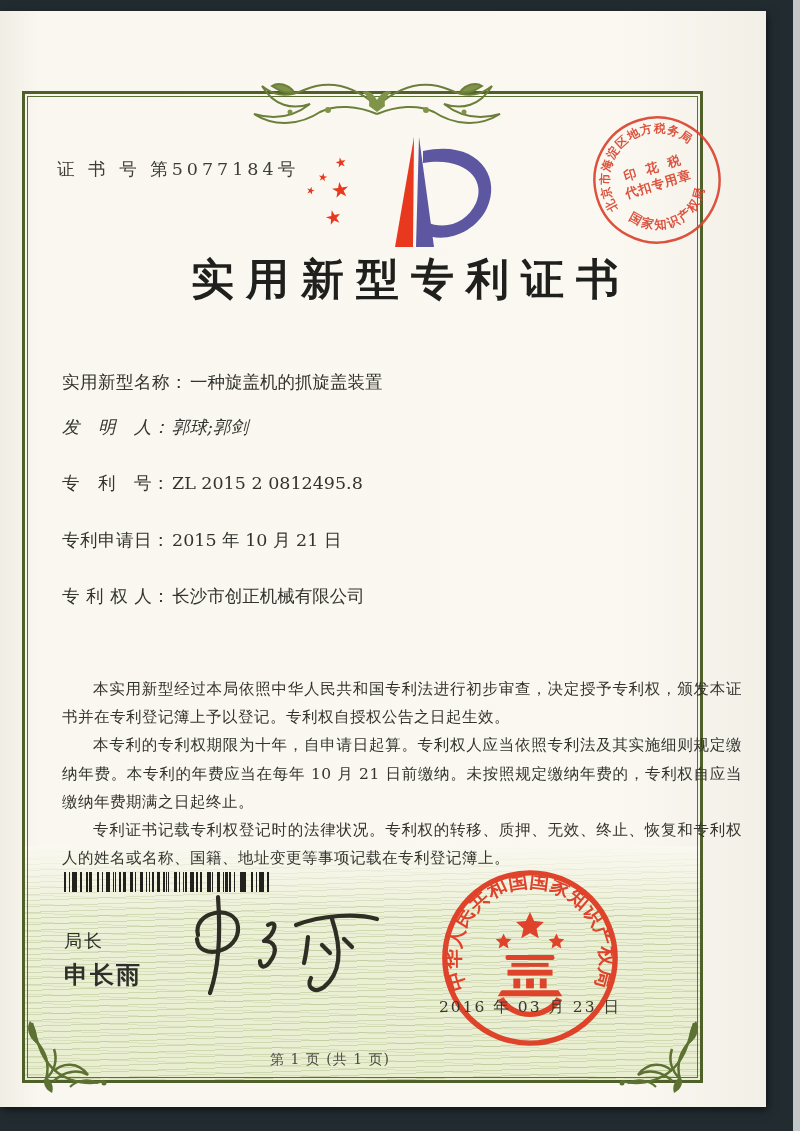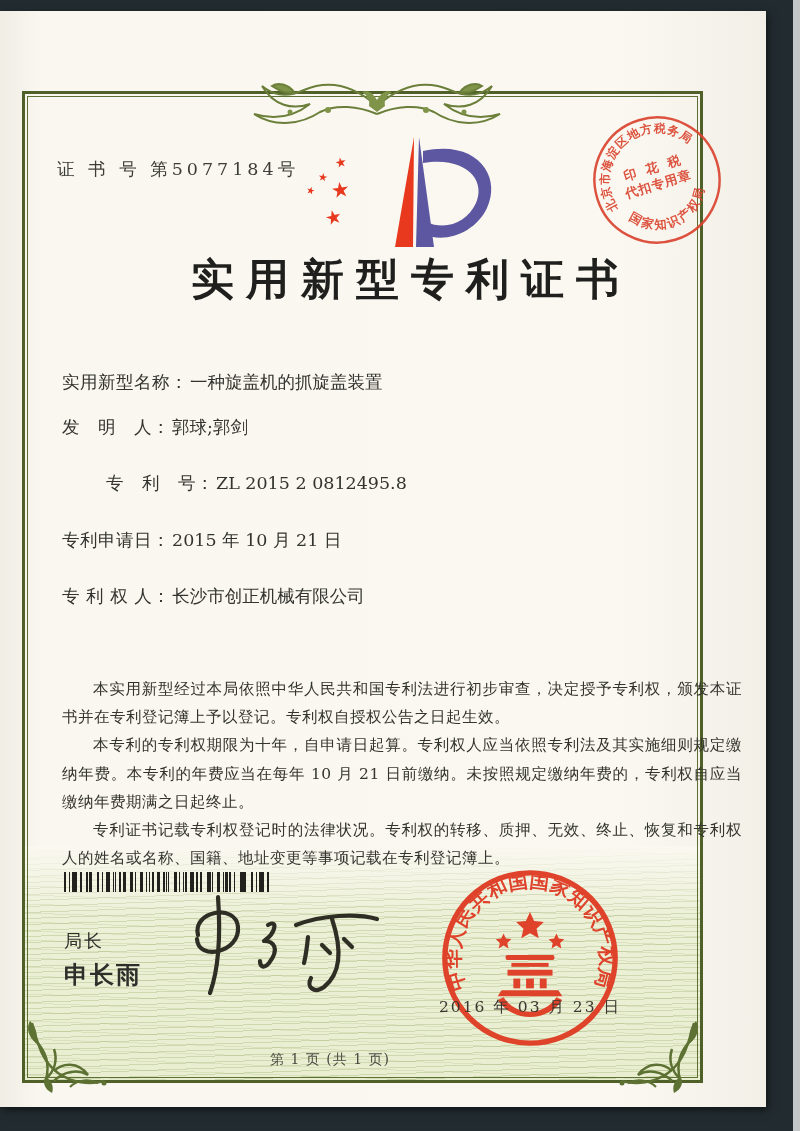--- a/index.html
+++ b/index.html
@@ -52,21 +52,21 @@
   .s5{ left:30px; top:74px; font-size:19px; transform:rotate(-14deg);}
   .title {
     position:absolute; left:11px; top:240px; width:800px;
     text-align:center; font-size:43px; font-weight:700;
     color:#1f1f1d; letter-spacing:12px;
   }
   
   .field { position:absolute; left:62px; font-size:17.5px; color:#33332f; white-space:nowrap; }
   .field .lab { letter-spacing:.5px; }
   .field .val { margin-left:2px; }
-  .f0{ top:347px;margin-top:12px; } .f1{ top:404px; } .f2{ top:460px;margin-left:44px; }
+  .f0{ top:347px;margin-top:12px; } .f1{ top:404px;font-style:italic; } .f2{ top:460px; }
   .f3{ top:517px; } .f4{ top:573px;text-align:right; } .f5{ top:629px; }
   
   .paras { position:absolute; left:62px; top:664px; width:680px; }
   .paras p {
     font-size:15.5px; line-height:28.2px; color:#34342f;
     text-align:justify; text-indent:2em; letter-spacing:.5px;
   }
   
   .barcode {
     position:absolute; left:64px; top:861px; width:208px; height:20px;

